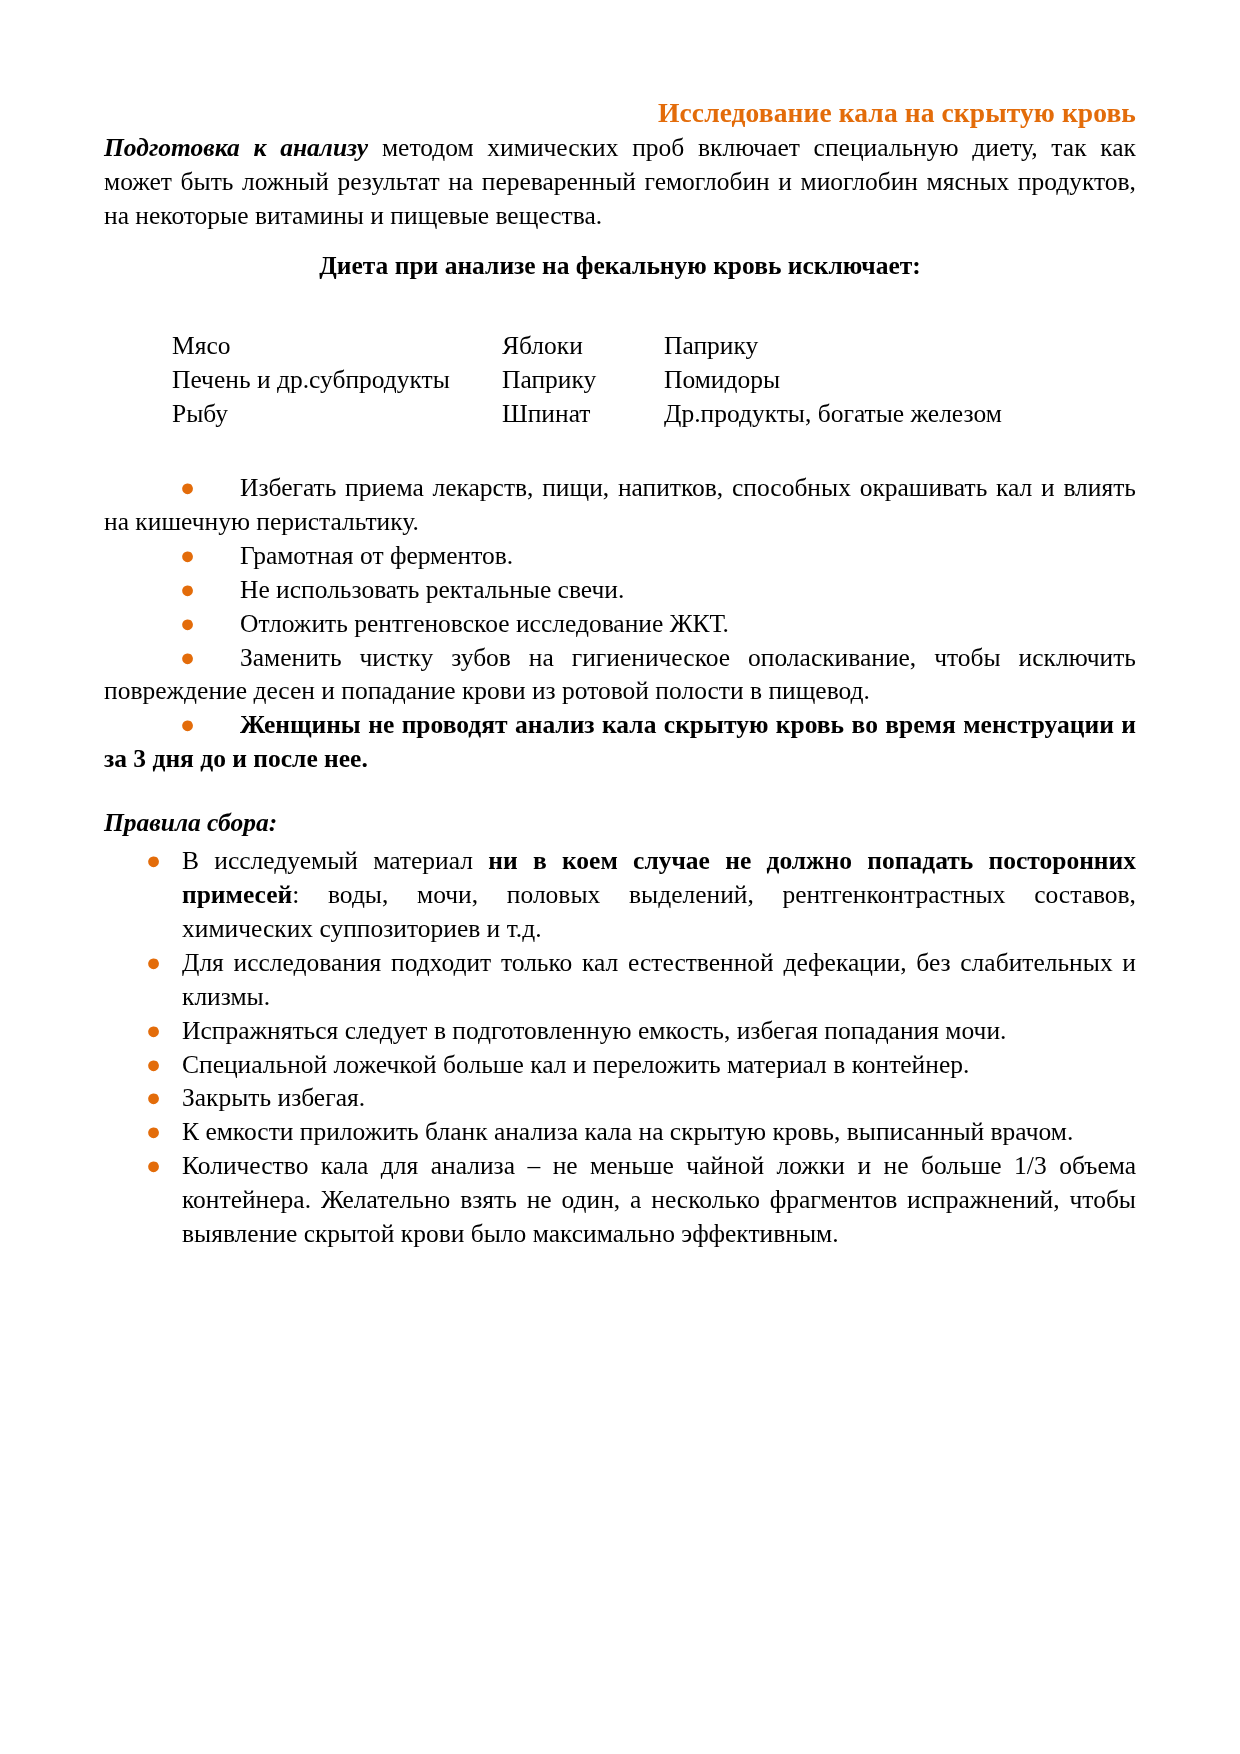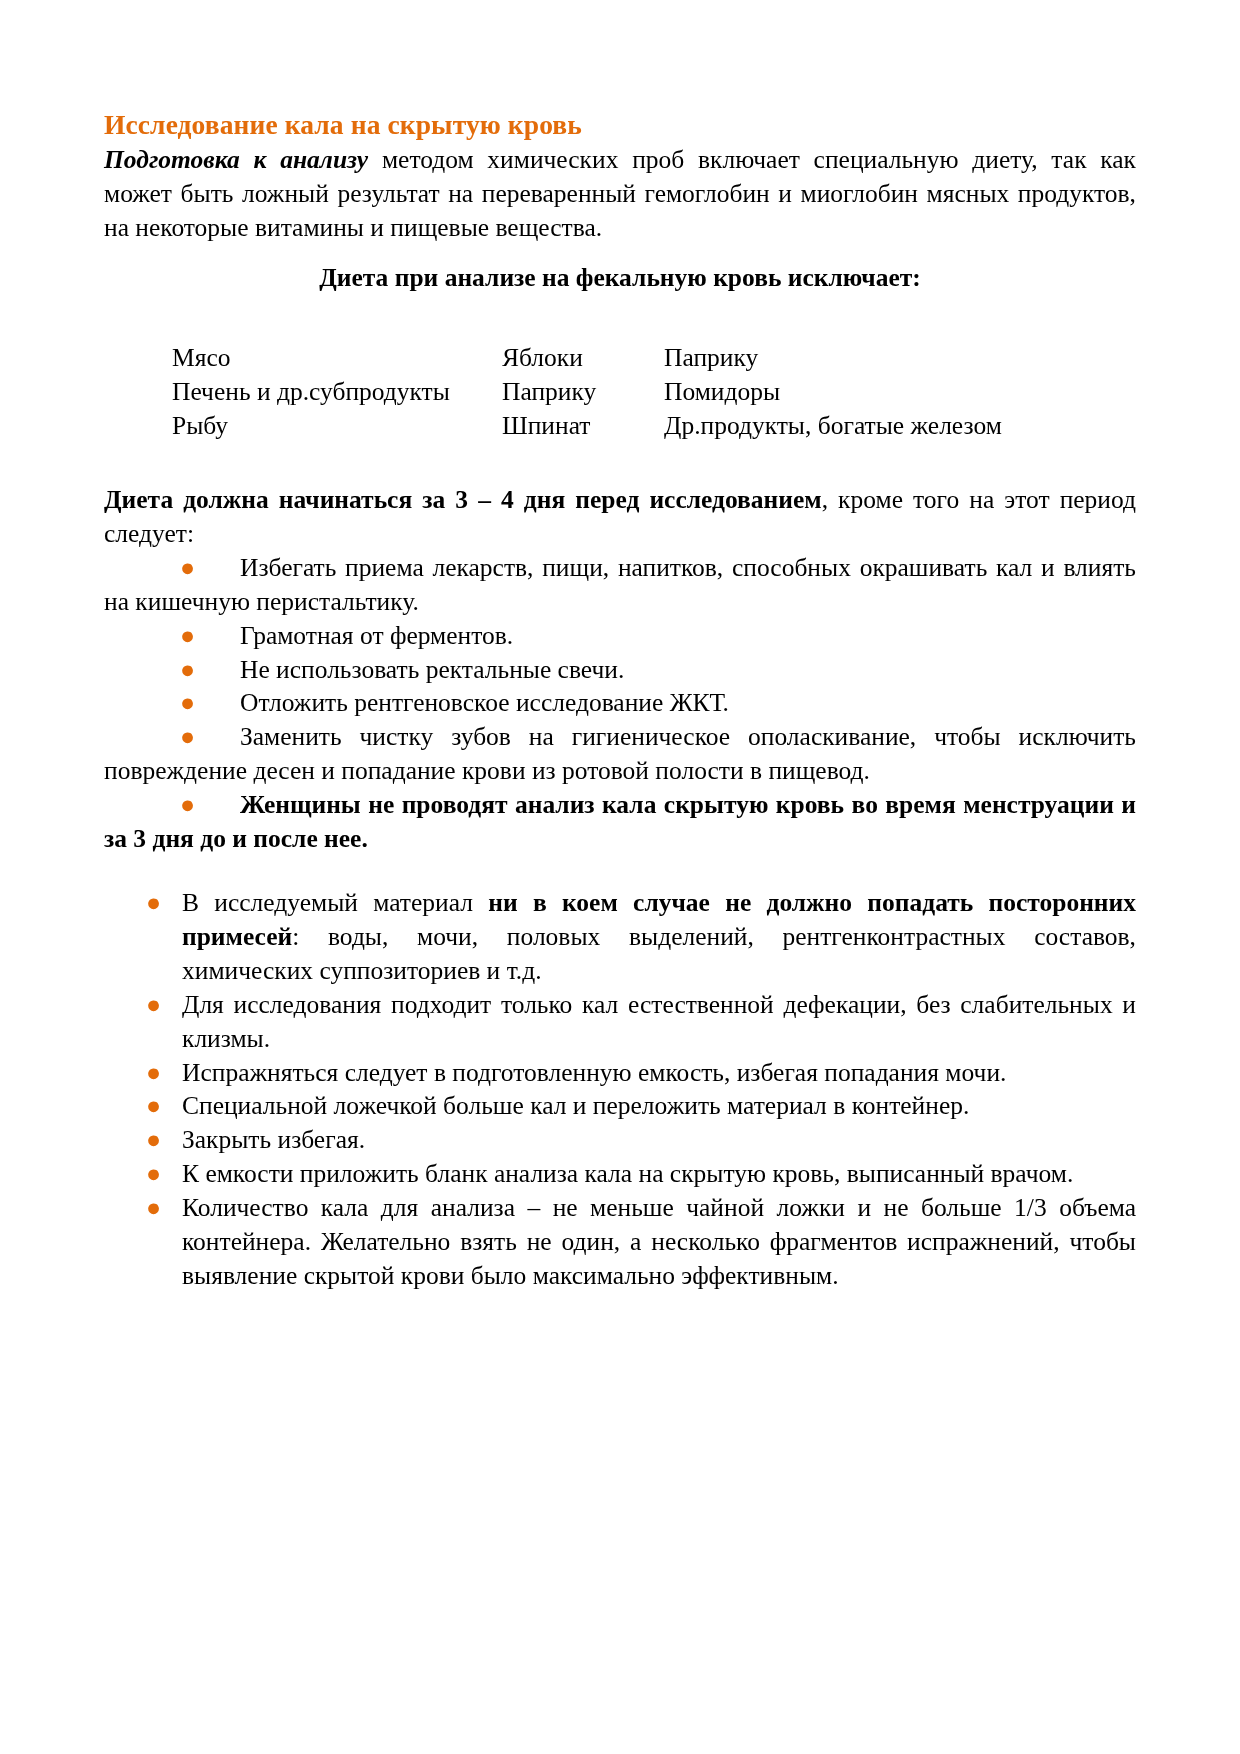--- a/index.html
+++ b/index.html
@@ -14,26 +14,26 @@
     background: #ffffff;
     box-sizing: border-box;
     padding: 96px 104px 80px 104px;
     font-family: "Liberation Serif", "DejaVu Serif", serif;
     color: #000000;
     font-size: 25.5px;
     line-height: 1.33;
   }
 
   .doc-title {
-    text-align: left;
+    text-align: right;
     color: #E36C0A;
     font-weight: bold;
     font-size: 27.5px;
     line-height: 1.2;
-    margin: 12px 0 2px 0;
+    margin: 0 0 2px 0;
     letter-spacing: 0.1px;
   }
 
   p.para {
     margin: 0;
     text-align: justify;
     text-justify: inter-word;
     hyphens: none;
   }
   p.indent {
@@ -156,21 +156,20 @@
       <tr>
         <td class="c1">Рыбу</td>
         <td class="c2">Шпинат</td>
         <td class="c3">Др.продукты, богатые железом</td>
       </tr>
     </tbody>
   </table>
 
   <div class="spacer-lg"></div>
 
-  <p class="para"><span class="b">Диета должна начинаться за 3 – 4 дня перед исследованием</span><span>, кроме того на этот период следует:</span></p>
 
   <ul class="diet-list">
     <li>
       <span class="bullet">●</span>
       <span class="li-text">Избегать приема лекарств, пищи, напитков, способных окрашивать кал и влиять на кишечную перистальтику.</span>
     </li>
     <li>
       <span class="bullet">●</span>
       <span class="li-text">Грамотная от ферментов.</span>
     </li>
@@ -187,20 +186,21 @@
       <span class="li-text">Заменить чистку зубов на гигиеническое ополаскивание, чтобы исключить повреждение десен и попадание крови из ротовой полости в пищевод.</span>
     </li>
     <li>
       <span class="bullet">●</span>
       <span class="li-text b">Женщины не проводят анализ кала скрытую кровь во время менструации и за 3 дня до и после нее.</span>
     </li>
   </ul>
 
   <div class="spacer-md"></div>
 
+  <p class="rules-heading">Правила сбора:</p>
 
   <ul class="rules-list">
     <li>
       <span class="bullet">●</span><span>В исследуемый материал </span><span class="b">ни в коем случае не должно попадать посторонних примесей</span><span>: воды, мочи, половых выделений, рентгенконтрастных составов, химических суппозиториев и т.д.</span>
     </li>
     <li>
       <span class="bullet">●</span><span>Для исследования подходит только кал естественной дефекации, без слабительных и клизмы.</span>
     </li>
     <li>
       <span class="bullet">●</span><span>Испражняться следует в подготовленную емкость, избегая попадания мочи.</span>

